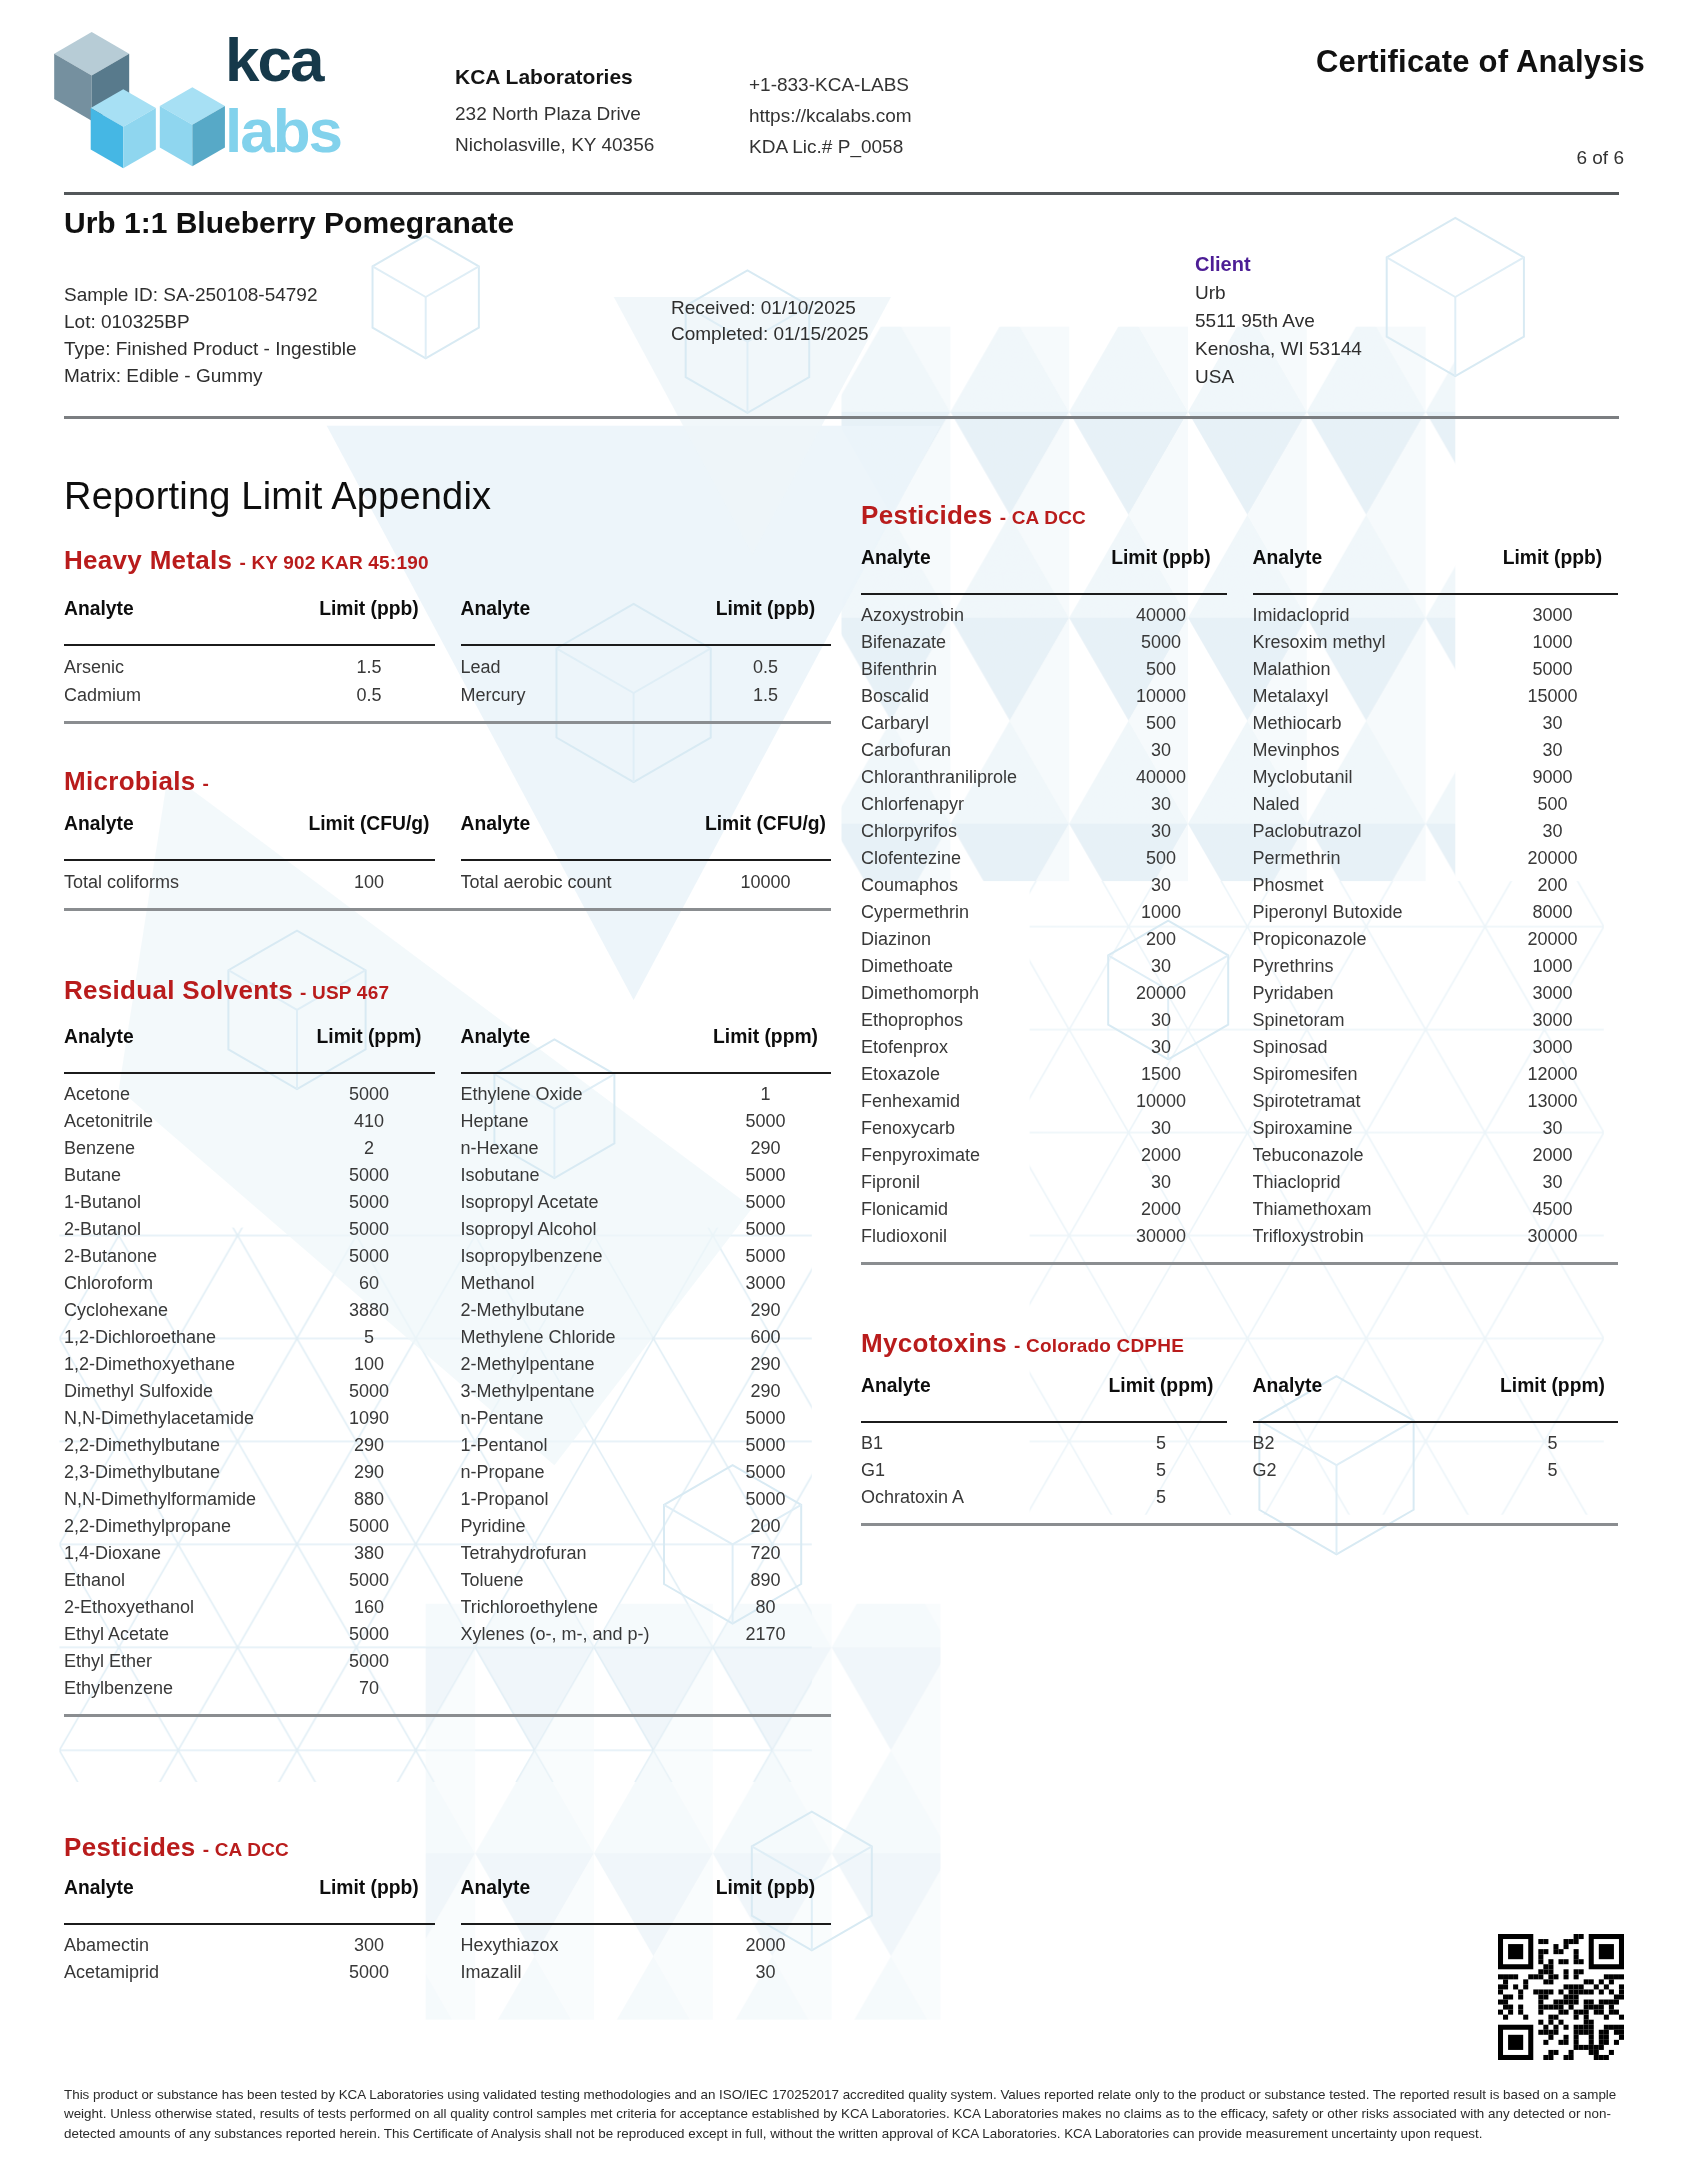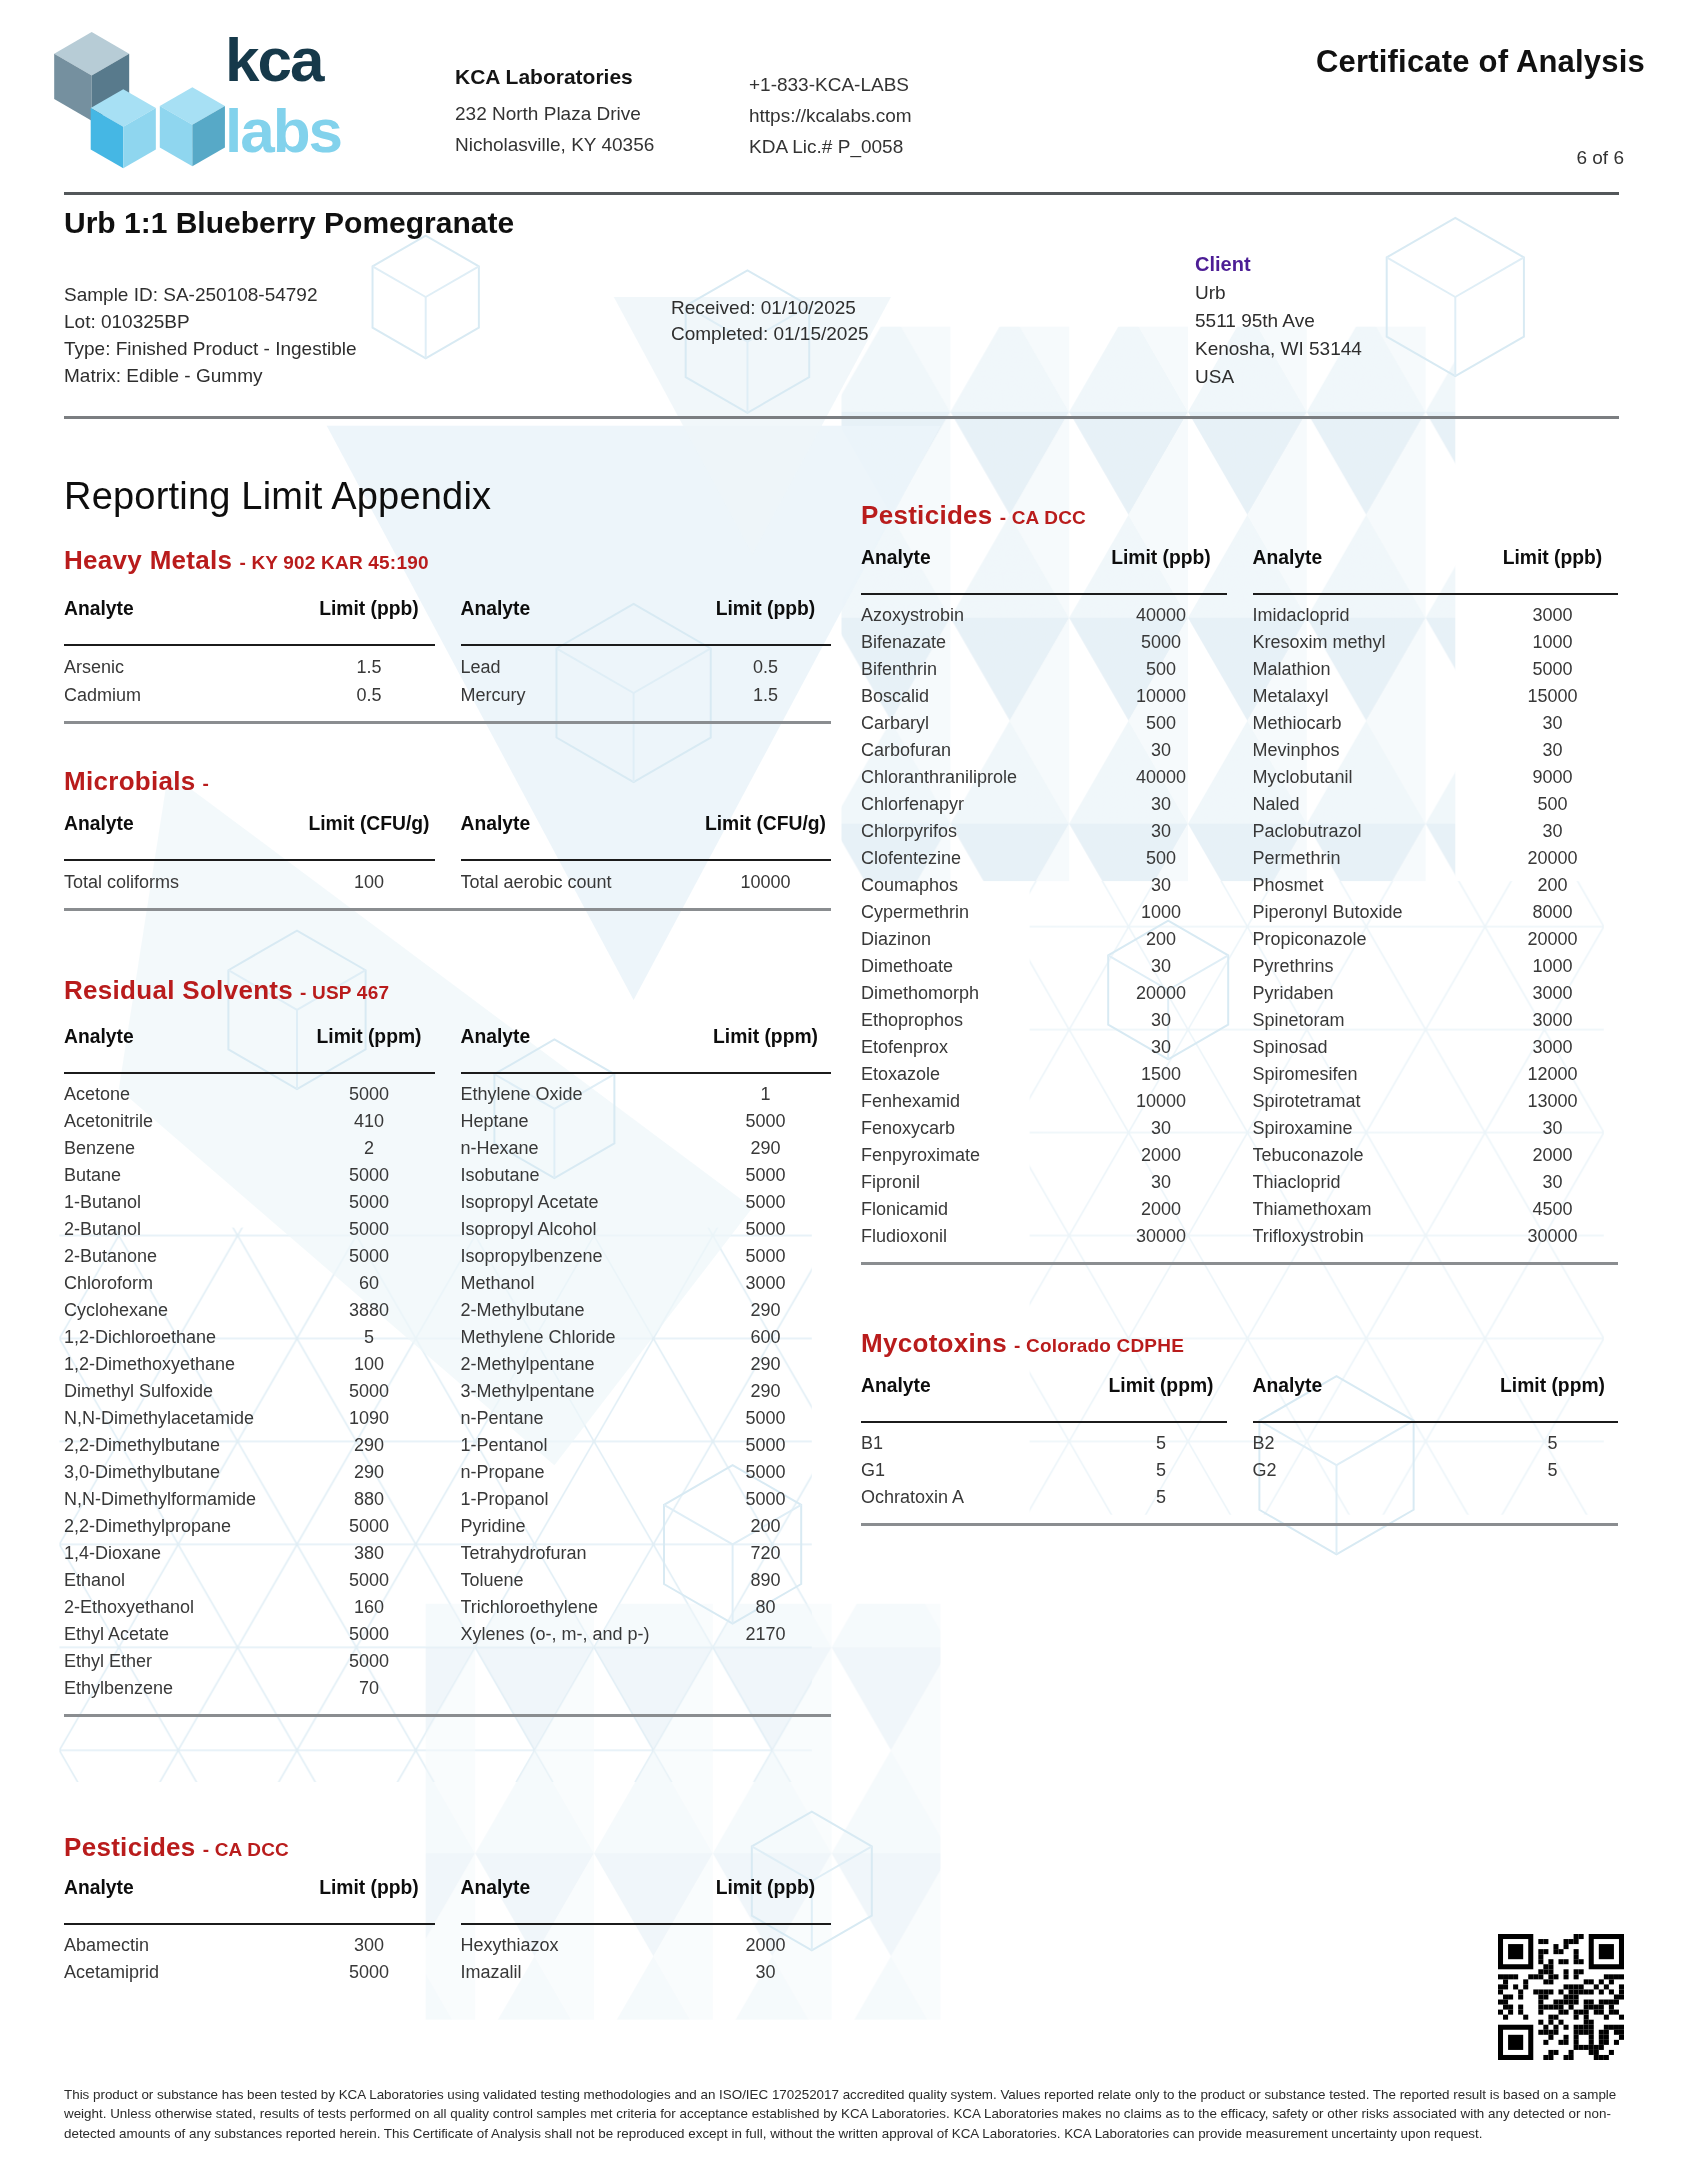--- a/index.html
+++ b/index.html
@@ -400,21 +400,21 @@
               <div class="name">2,2-Dimethylbutane</div>
               <div class="val">290</div>
             </div>
             <div class="half">
               <div class="name">1-Pentanol</div>
               <div class="val">5000</div>
             </div>
           </div>
           <div class="pair trow">
             <div class="half">
-              <div class="name">3,0-Dimethylbutane</div>
+              <div class="name">2,3-Dimethylbutane</div>
               <div class="val">290</div>
             </div>
             <div class="half">
               <div class="name">n-Propane</div>
               <div class="val">5000</div>
             </div>
           </div>
           <div class="pair trow">
             <div class="half">
               <div class="name">N,N-Dimethylformamide</div>

